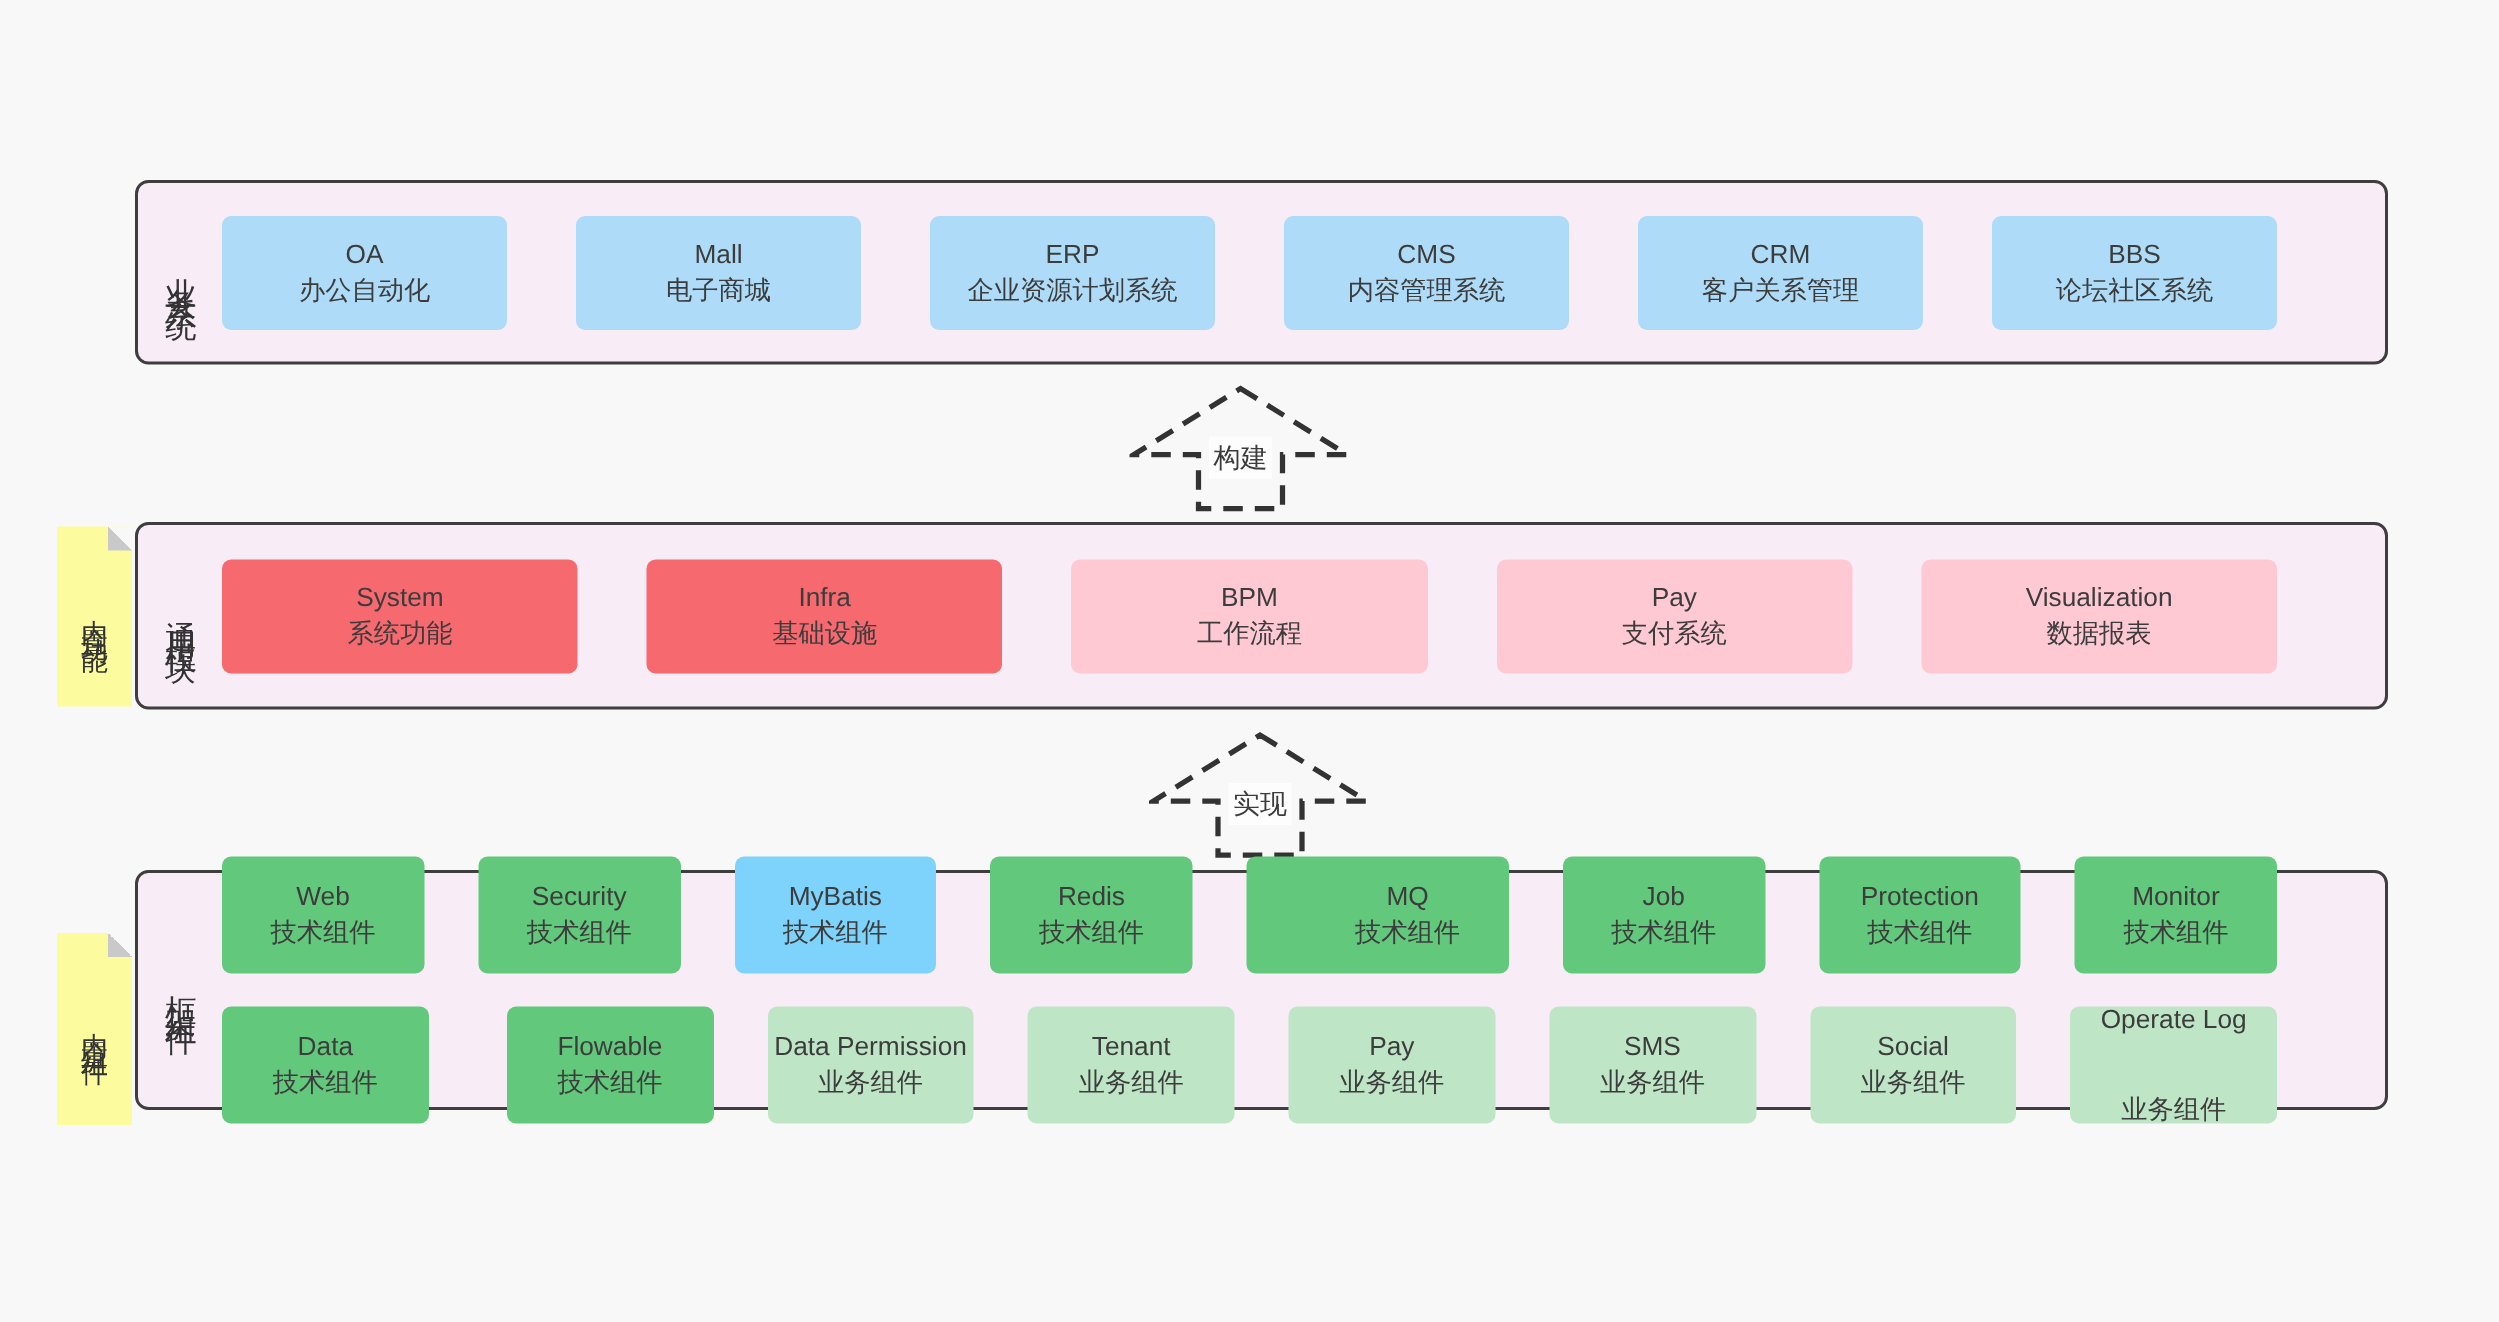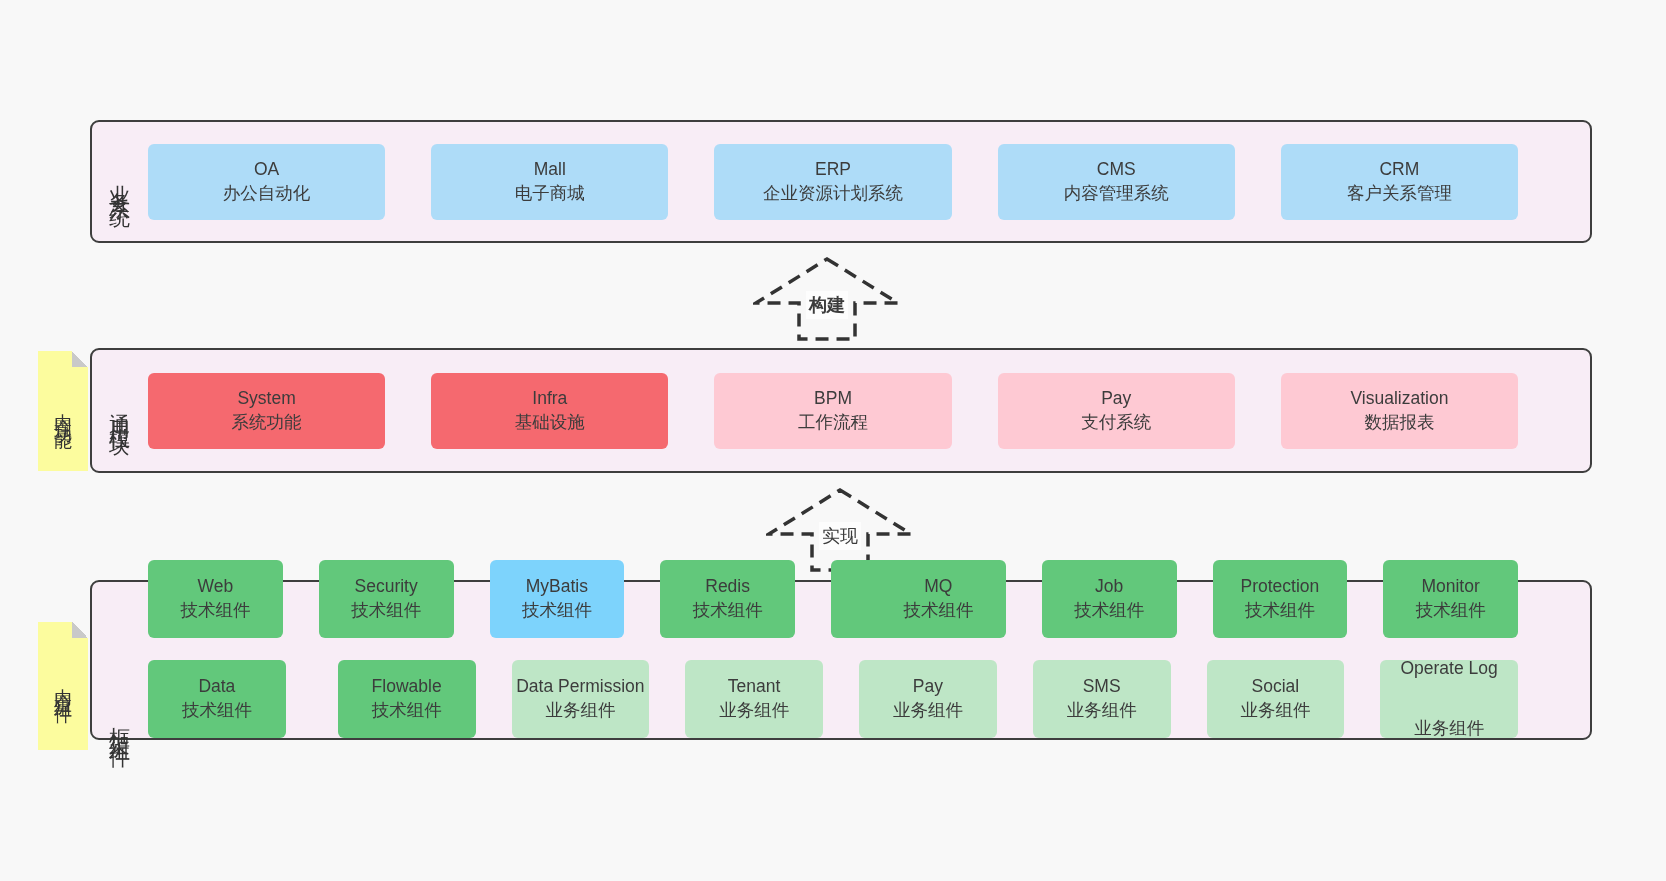--- a/index.html
+++ b/index.html
@@ -14,21 +14,21 @@
   .band{
     position:absolute;left:90px;width:1502px;
     background:var(--band_bg,#f8edf6);
     border:2px solid var(--band_border,#3e3e3e);
     border-radius:9px;
     box-sizing:border-box;
     display:flex;
   }
   #band-1{top:120px;height:123px;}
   #band-2{top:348px;height:125px;}
-  #band-3{top:580px;height:160px;align-items:flex-end;}
+  #band-3{top:580px;height:160px;}
   .band-label{
     width:56px;flex:0 0 56px;
     display:flex;align-items:center;justify-content:center;
     font-size:21px;color:#333;
   }
   .band-label span{
     writing-mode:vertical-lr;text-orientation:upright;
     letter-spacing:7px;line-height:1;
   }
   .band-content{
@@ -61,21 +61,21 @@
   .sticky-text{
     position:absolute;inset:0;
     display:flex;align-items:center;justify-content:center;
   }
   .sticky-text span{
     writing-mode:vertical-lr;text-orientation:upright;
     letter-spacing:6px;line-height:1;
     font-size:18px;color:#333;
   }
   .arrow{position:absolute;width:148px;height:86px;}
-  #arrow-1{left:753px;top:256px;font-weight:bold;}
+  #arrow-1{left:753px;top:256px;}
   #arrow-2{left:766px;top:487px;}
   .arrow svg{display:block;width:100%;height:100%;}
   .arrow polygon{
     fill:none;stroke:#333;stroke-width:3.5;
     stroke-dasharray:13 8;
   }
   .arrow-label{
     position:absolute;left:50%;top:49px;
     transform:translate(-50%,-50%);
     background:#fdfdfd;
@@ -106,20 +106,24 @@
           <div class="box-sub">企业资源计划系统</div>
         </div>
         <div class="box" style="background: rgb(174, 220, 248);">
           <div class="box-title">CMS</div>
           <div class="box-sub">内容管理系统</div>
         </div>
         <div class="box" style="background: rgb(174, 220, 248);">
           <div class="box-title">CRM</div>
           <div class="box-sub">客户关系管理</div>
         </div>
+        <div class="box" style="background: rgb(174, 220, 248);">
+          <div class="box-title">BBS</div>
+          <div class="box-sub">论坛社区系统</div>
+        </div>
       </div>
   </div>
 
   <div class="arrow" id="arrow-1">
     <svg viewBox="0 0 148 86">
       <polygon points="74,3 145,47 102,47 102,83 46,83 46,47 3,47"></polygon>
     </svg>
     <span class="arrow-label">构建</span>
   </div>
 

